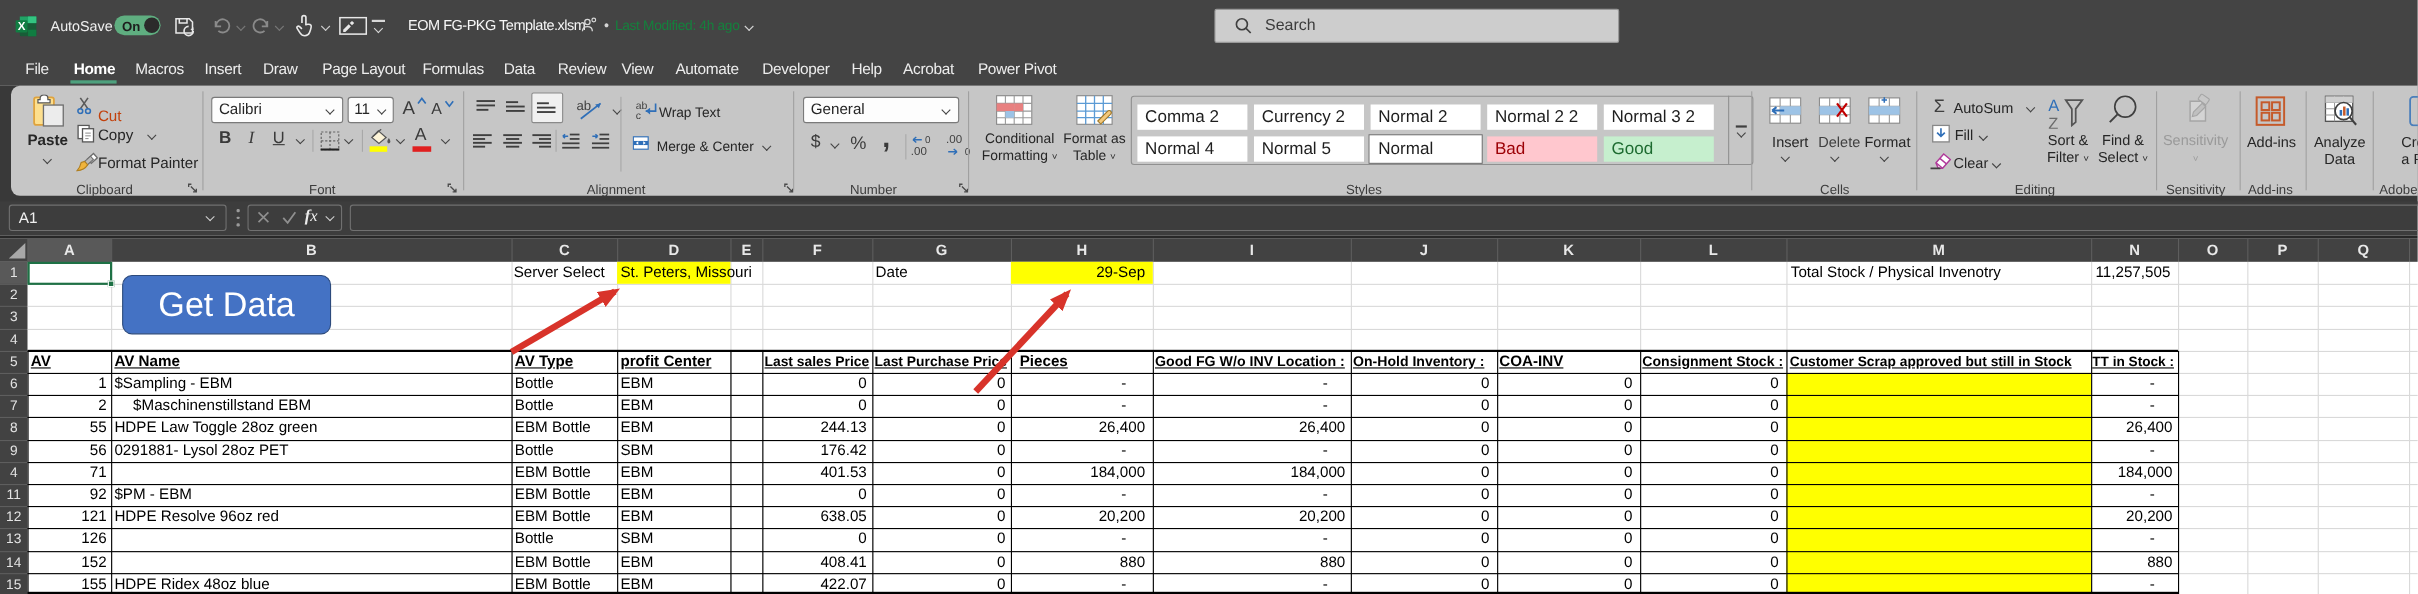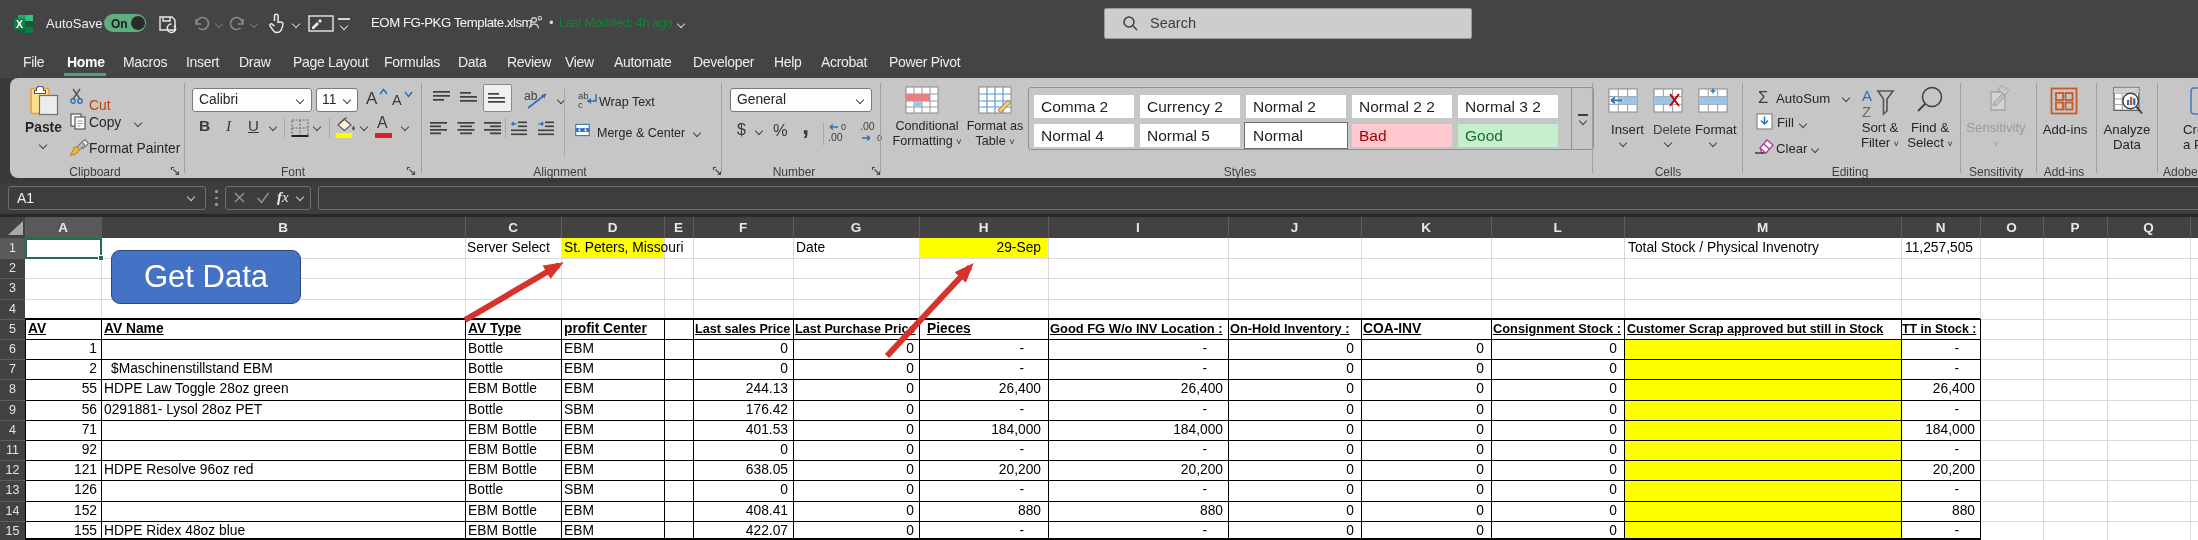--- a/index.html
+++ b/index.html
@@ -561,32 +561,33 @@
 <div class="celltxt" style="left:693px;top:318.8px;width:100px;height:20.2px;line-height:20.2px;font-size:12.6px;z-index:5;text-align:left;padding-left:2px;padding-right:0px;font-weight:bold;text-decoration:underline;">Last sales Price</div>
 <div class="celltxt" style="left:793px;top:318.8px;width:126px;height:20.2px;line-height:20.2px;font-size:12.6px;z-index:5;text-align:left;padding-left:2px;padding-right:0px;font-weight:bold;text-decoration:underline;">Last Purchase Price</div>
 <div class="celltxt" style="left:919px;top:318.8px;width:129px;height:20.2px;line-height:20.2px;font-size:13.8px;z-index:5;text-align:left;padding-left:8px;padding-right:7px;font-weight:bold;text-decoration:underline;">Pieces</div>
 <div class="celltxt" style="left:1048px;top:318.8px;width:180px;height:20.2px;line-height:20.2px;font-size:12.9px;z-index:5;text-align:left;padding-left:2px;padding-right:7px;font-weight:bold;text-decoration:underline;">Good FG W/o INV Location :</div>
 <div class="celltxt" style="left:1228px;top:318.8px;width:133px;height:20.2px;line-height:20.2px;font-size:12.8px;z-index:5;text-align:left;padding-left:2px;padding-right:7px;font-weight:bold;text-decoration:underline;">On-Hold Inventory :</div>
 <div class="celltxt" style="left:1361px;top:318.8px;width:130px;height:20.2px;line-height:20.2px;font-size:13.8px;z-index:5;text-align:left;padding-left:2px;padding-right:7px;font-weight:bold;text-decoration:underline;">COA-INV</div>
 <div class="celltxt" style="left:1491px;top:318.8px;width:133px;height:20.2px;line-height:20.2px;font-size:12.8px;z-index:5;text-align:left;padding-left:2px;padding-right:7px;font-weight:bold;text-decoration:underline;">Consignment Stock :</div>
 <div class="celltxt" style="left:1624px;top:318.8px;width:277px;height:20.2px;line-height:20.2px;font-size:12.5px;z-index:5;text-align:left;padding-left:3px;padding-right:7px;font-weight:bold;text-decoration:underline;">Customer Scrap approved but still in Stock</div>
 <div class="celltxt" style="left:1901px;top:318.8px;width:79px;height:20.2px;line-height:20.2px;font-size:12.4px;z-index:5;text-align:left;padding-left:1px;padding-right:0px;font-weight:bold;text-decoration:underline;">TT in Stock :</div>
 <div class="celltxt" style="left:25px;top:339.0px;width:76px;height:20.2px;line-height:20.2px;font-size:13.8px;z-index:5;text-align:right;padding-left:4px;padding-right:4px;">1</div>
+<div class="celltxt" style="left:101px;top:339.0px;width:364px;height:20.2px;line-height:20.2px;font-size:13.8px;z-index:5;text-align:left;padding-left:3px;padding-right:7px;">$Sampling - EBM</div>
 <div class="celltxt" style="left:465px;top:339.0px;width:96px;height:20.2px;line-height:20.2px;font-size:13.8px;z-index:5;text-align:left;padding-left:3px;padding-right:7px;">Bottle</div>
 <div class="celltxt" style="left:561px;top:339.0px;width:103px;height:20.2px;line-height:20.2px;font-size:13.8px;z-index:5;text-align:left;padding-left:3px;padding-right:7px;">EBM</div>
 <div class="celltxt" style="left:693px;top:339.0px;width:100px;height:20.2px;line-height:20.2px;font-size:13.8px;z-index:5;text-align:right;padding-left:4px;padding-right:5px;">0</div>
 <div class="celltxt" style="left:793px;top:339.0px;width:126px;height:20.2px;line-height:20.2px;font-size:13.8px;z-index:5;text-align:right;padding-left:4px;padding-right:5px;">0</div>
 <div class="celltxt" style="left:919px;top:339.0px;width:129px;height:20.2px;line-height:20.2px;font-size:13.8px;z-index:5;text-align:right;padding-left:4px;padding-right:24px;">-</div>
 <div class="celltxt" style="left:1048px;top:339.0px;width:180px;height:20.2px;line-height:20.2px;font-size:13.8px;z-index:5;text-align:right;padding-left:4px;padding-right:21px;">-</div>
 <div class="celltxt" style="left:1901px;top:339.0px;width:79px;height:20.2px;line-height:20.2px;font-size:13.8px;z-index:5;text-align:right;padding-left:4px;padding-right:21px;">-</div>
 <div class="celltxt" style="left:1228px;top:339.0px;width:133px;height:20.2px;line-height:20.2px;font-size:13.8px;z-index:5;text-align:right;padding-left:4px;padding-right:7px;">0</div>
 <div class="celltxt" style="left:1361px;top:339.0px;width:130px;height:20.2px;line-height:20.2px;font-size:13.8px;z-index:5;text-align:right;padding-left:4px;padding-right:7px;">0</div>
 <div class="celltxt" style="left:1491px;top:339.0px;width:133px;height:20.2px;line-height:20.2px;font-size:13.8px;z-index:5;text-align:right;padding-left:4px;padding-right:7px;">0</div>
 <div class="celltxt" style="left:25px;top:359.2px;width:76px;height:20.2px;line-height:20.2px;font-size:13.8px;z-index:5;text-align:right;padding-left:4px;padding-right:4px;">2</div>
-<div class="celltxt" style="left:101px;top:359.2px;width:364px;height:20.2px;line-height:20.2px;font-size:13.8px;z-index:5;text-align:left;padding-left:10px;padding-right:7px;">$Maschinenstillstand EBM</div>
+<div class="celltxt" style="left:101px;top:359.2px;width:364px;height:20.2px;line-height:20.2px;font-size:13.8px;z-index:5;text-align:left;padding-left:20px;padding-right:7px;">$Maschinenstillstand EBM</div>
 <div class="celltxt" style="left:465px;top:359.2px;width:96px;height:20.2px;line-height:20.2px;font-size:13.8px;z-index:5;text-align:left;padding-left:3px;padding-right:7px;">Bottle</div>
 <div class="celltxt" style="left:561px;top:359.2px;width:103px;height:20.2px;line-height:20.2px;font-size:13.8px;z-index:5;text-align:left;padding-left:3px;padding-right:7px;">EBM</div>
 <div class="celltxt" style="left:693px;top:359.2px;width:100px;height:20.2px;line-height:20.2px;font-size:13.8px;z-index:5;text-align:right;padding-left:4px;padding-right:5px;">0</div>
 <div class="celltxt" style="left:793px;top:359.2px;width:126px;height:20.2px;line-height:20.2px;font-size:13.8px;z-index:5;text-align:right;padding-left:4px;padding-right:5px;">0</div>
 <div class="celltxt" style="left:919px;top:359.2px;width:129px;height:20.2px;line-height:20.2px;font-size:13.8px;z-index:5;text-align:right;padding-left:4px;padding-right:24px;">-</div>
 <div class="celltxt" style="left:1048px;top:359.2px;width:180px;height:20.2px;line-height:20.2px;font-size:13.8px;z-index:5;text-align:right;padding-left:4px;padding-right:21px;">-</div>
 <div class="celltxt" style="left:1901px;top:359.2px;width:79px;height:20.2px;line-height:20.2px;font-size:13.8px;z-index:5;text-align:right;padding-left:4px;padding-right:21px;">-</div>
 <div class="celltxt" style="left:1228px;top:359.2px;width:133px;height:20.2px;line-height:20.2px;font-size:13.8px;z-index:5;text-align:right;padding-left:4px;padding-right:7px;">0</div>
 <div class="celltxt" style="left:1361px;top:359.2px;width:130px;height:20.2px;line-height:20.2px;font-size:13.8px;z-index:5;text-align:right;padding-left:4px;padding-right:7px;">0</div>
 <div class="celltxt" style="left:1491px;top:359.2px;width:133px;height:20.2px;line-height:20.2px;font-size:13.8px;z-index:5;text-align:right;padding-left:4px;padding-right:7px;">0</div>
@@ -619,20 +620,21 @@
 <div class="celltxt" style="left:561px;top:419.8px;width:103px;height:20.2px;line-height:20.2px;font-size:13.8px;z-index:5;text-align:left;padding-left:3px;padding-right:7px;">EBM</div>
 <div class="celltxt" style="left:693px;top:419.8px;width:100px;height:20.2px;line-height:20.2px;font-size:13.8px;z-index:5;text-align:right;padding-left:4px;padding-right:5px;">401.53</div>
 <div class="celltxt" style="left:793px;top:419.8px;width:126px;height:20.2px;line-height:20.2px;font-size:13.8px;z-index:5;text-align:right;padding-left:4px;padding-right:5px;">0</div>
 <div class="celltxt" style="left:919px;top:419.8px;width:129px;height:20.2px;line-height:20.2px;font-size:13.8px;z-index:5;text-align:right;padding-left:4px;padding-right:7px;">184,000</div>
 <div class="celltxt" style="left:1048px;top:419.8px;width:180px;height:20.2px;line-height:20.2px;font-size:13.8px;z-index:5;text-align:right;padding-left:4px;padding-right:5px;">184,000</div>
 <div class="celltxt" style="left:1901px;top:419.8px;width:79px;height:20.2px;line-height:20.2px;font-size:13.8px;z-index:5;text-align:right;padding-left:4px;padding-right:5px;">184,000</div>
 <div class="celltxt" style="left:1228px;top:419.8px;width:133px;height:20.2px;line-height:20.2px;font-size:13.8px;z-index:5;text-align:right;padding-left:4px;padding-right:7px;">0</div>
 <div class="celltxt" style="left:1361px;top:419.8px;width:130px;height:20.2px;line-height:20.2px;font-size:13.8px;z-index:5;text-align:right;padding-left:4px;padding-right:7px;">0</div>
 <div class="celltxt" style="left:1491px;top:419.8px;width:133px;height:20.2px;line-height:20.2px;font-size:13.8px;z-index:5;text-align:right;padding-left:4px;padding-right:7px;">0</div>
 <div class="celltxt" style="left:25px;top:440.0px;width:76px;height:20.2px;line-height:20.2px;font-size:13.8px;z-index:5;text-align:right;padding-left:4px;padding-right:4px;">92</div>
+<div class="celltxt" style="left:101px;top:440.0px;width:364px;height:20.2px;line-height:20.2px;font-size:13.8px;z-index:5;text-align:left;padding-left:3px;padding-right:7px;">$PM - EBM</div>
 <div class="celltxt" style="left:465px;top:440.0px;width:96px;height:20.2px;line-height:20.2px;font-size:13.8px;z-index:5;text-align:left;padding-left:3px;padding-right:7px;">EBM Bottle</div>
 <div class="celltxt" style="left:561px;top:440.0px;width:103px;height:20.2px;line-height:20.2px;font-size:13.8px;z-index:5;text-align:left;padding-left:3px;padding-right:7px;">EBM</div>
 <div class="celltxt" style="left:693px;top:440.0px;width:100px;height:20.2px;line-height:20.2px;font-size:13.8px;z-index:5;text-align:right;padding-left:4px;padding-right:5px;">0</div>
 <div class="celltxt" style="left:793px;top:440.0px;width:126px;height:20.2px;line-height:20.2px;font-size:13.8px;z-index:5;text-align:right;padding-left:4px;padding-right:5px;">0</div>
 <div class="celltxt" style="left:919px;top:440.0px;width:129px;height:20.2px;line-height:20.2px;font-size:13.8px;z-index:5;text-align:right;padding-left:4px;padding-right:24px;">-</div>
 <div class="celltxt" style="left:1048px;top:440.0px;width:180px;height:20.2px;line-height:20.2px;font-size:13.8px;z-index:5;text-align:right;padding-left:4px;padding-right:21px;">-</div>
 <div class="celltxt" style="left:1901px;top:440.0px;width:79px;height:20.2px;line-height:20.2px;font-size:13.8px;z-index:5;text-align:right;padding-left:4px;padding-right:21px;">-</div>
 <div class="celltxt" style="left:1228px;top:440.0px;width:133px;height:20.2px;line-height:20.2px;font-size:13.8px;z-index:5;text-align:right;padding-left:4px;padding-right:7px;">0</div>
 <div class="celltxt" style="left:1361px;top:440.0px;width:130px;height:20.2px;line-height:20.2px;font-size:13.8px;z-index:5;text-align:right;padding-left:4px;padding-right:7px;">0</div>
 <div class="celltxt" style="left:1491px;top:440.0px;width:133px;height:20.2px;line-height:20.2px;font-size:13.8px;z-index:5;text-align:right;padding-left:4px;padding-right:7px;">0</div>

